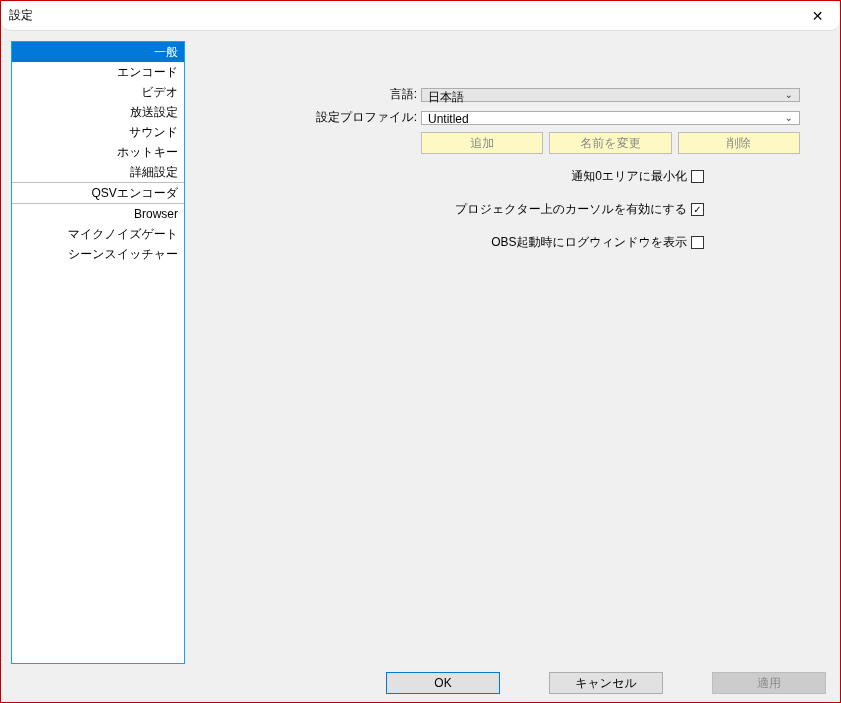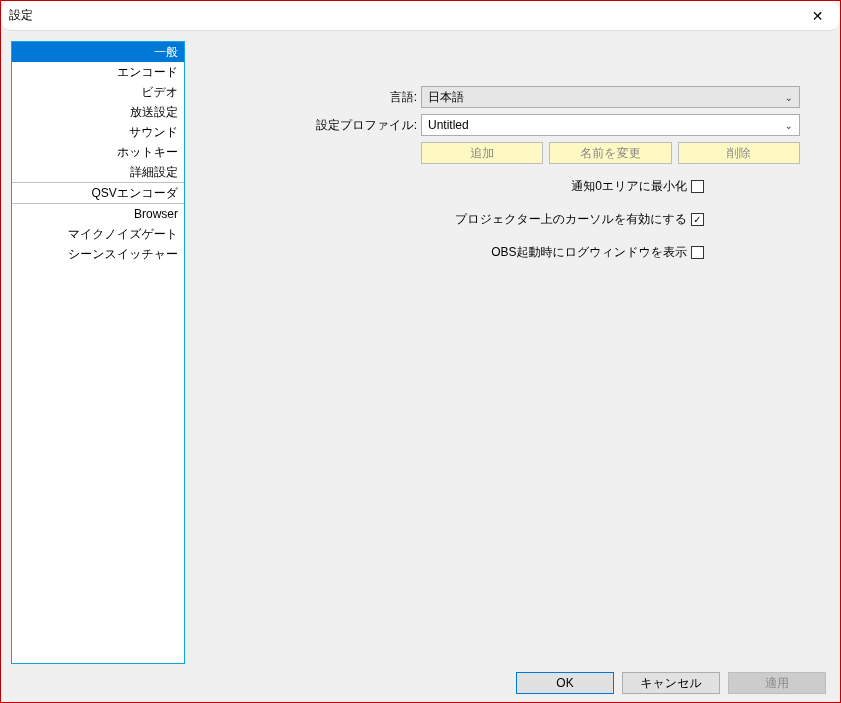--- a/index.html
+++ b/index.html
@@ -78,25 +78,25 @@
   padding-right: 4px;
   font-size: 12px;
   color: #000;
 }
 .label-col {
   width: 226px;
   flex-shrink: 0;
 }
 .dropdown {
   flex: 1;
-  height: 22px;
+  height: 14px;
   background: #e6e6e6;
   border: 1px solid #adadad;
   display: flex;
-  align-items: center;
+  align-items: flex-start;
   justify-content: space-between;
   padding: 0 6px;
   cursor: default;
   font-size: 12px;
 }
 .dropdown.white {
   background: #ffffff;
 }
 .chev {
   font-size: 10px;
@@ -152,29 +152,30 @@
   right: 0;
   height: 38px;
   display: flex;
   align-items: center;
   justify-content: flex-end;
   padding: 0 14px;
   gap: 8px;
   background: #f0f0f0;
 }
 .footer-btn {
-  width: 98px;
+  width: 114px;
   height: 22px;
   border: 1px solid #adadad;
   background: #e1e1e1;
   font-size: 12px;
   display: flex;
   align-items: center;
   justify-content: center;
   cursor: default;
+  margin-left: 41px;
 }
 .footer-btn.primary {
   border: 1.5px solid #0078d7;
   background: #e1e1e1;
 }
 .footer-btn.disabled {
   color: #888;
   background: #cccccc;
   border: 1px solid #bdbdbd;
 }

